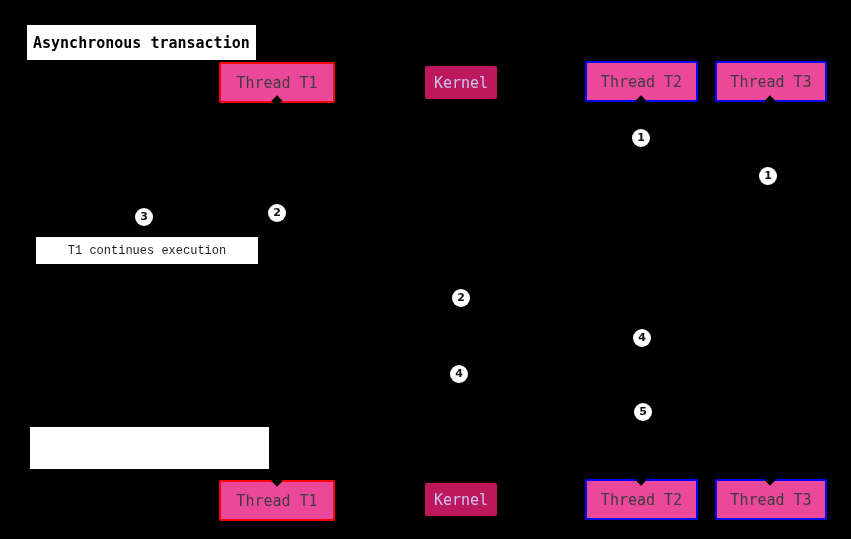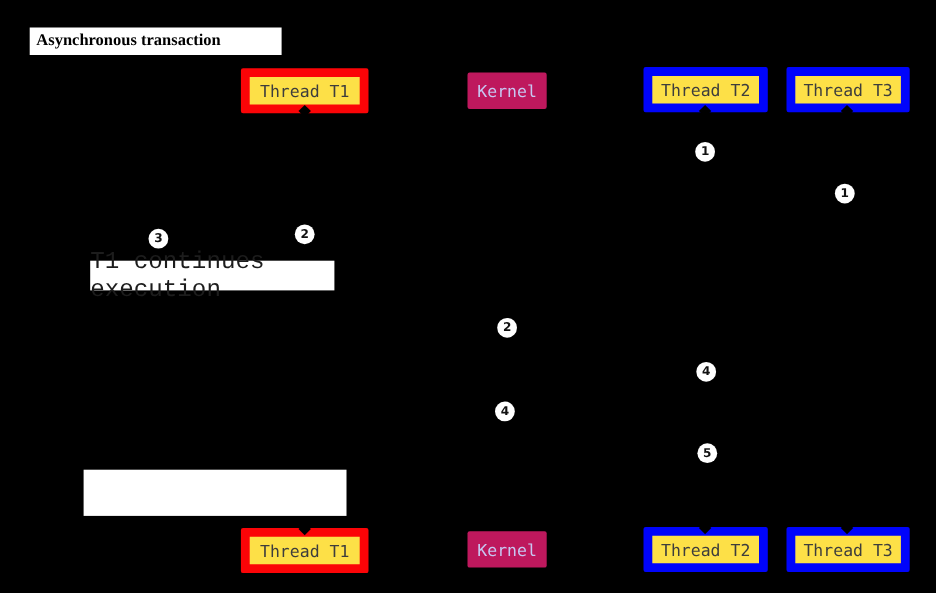--- a/index.html
+++ b/index.html
@@ -29,42 +29,41 @@
   .box {
     position: absolute;
     display: flex;
     align-items: center;
     justify-content: center;
     font-size: 15px;
     box-sizing: border-box;
     border-radius: 2px;
   }
   .thread {
-    background: #fde047;
+    background: #ec4899;
     color: #3d3d3d;
-    border: 8px solid #0369a1;
+    border: 2px solid #0369a1;
   }
   .t-red  { border-color: #fb0407; }
   .t-blue { border-color: #0004fb; }
   .kernel {
     background: #be185d;
     color: #c7c7f2;
     border: none;
   }
   .note {
     position: absolute;
     background: #fff;
     color: #1d1d1d;
     font-family: "Liberation Mono", monospace;
-    font-size: 22px;
+    font-size: 12px;
     display: flex;
     align-items: center;
     justify-content: center;
     box-sizing: border-box;
-    margin-left: 46px;
   }
   .marker {
     position: absolute;
     width: 18px; height: 18px;
     background: #fff;
     border-radius: 50%;
     color: #111;
     font-size: 11px;
     font-weight: bold;
     font-family: "DejaVu Sans", sans-serif;
@@ -78,21 +77,21 @@
     width: 8px; height: 8px;
     background: #000;
     transform: rotate(45deg);
   }
 </style>
 </head>
 <body>
 
 <div id="canvas">
 
-  <div class="title-box" style="left:27px; top:25px; width:229px; height:25px;font-family:Liberation Serif, serif;">Asynchronous transaction</div>
+  <div class="title-box" style="left:27px; top:25px; width:229px; height:35px;">Asynchronous transaction</div>
 
   <div class="box thread t-red" style="left:219px; top:62px; width:116px; height:41px;">
     <span>Thread T1</span>
   </div>
   <div class="box kernel" style="left:425px; top:66px; width:72px; height:33px;">
     <span>Kernel</span>
   </div>
   <div class="box thread t-blue" style="left:585px; top:61px; width:113px; height:41px;">
     <span>Thread T2</span>
   </div>

